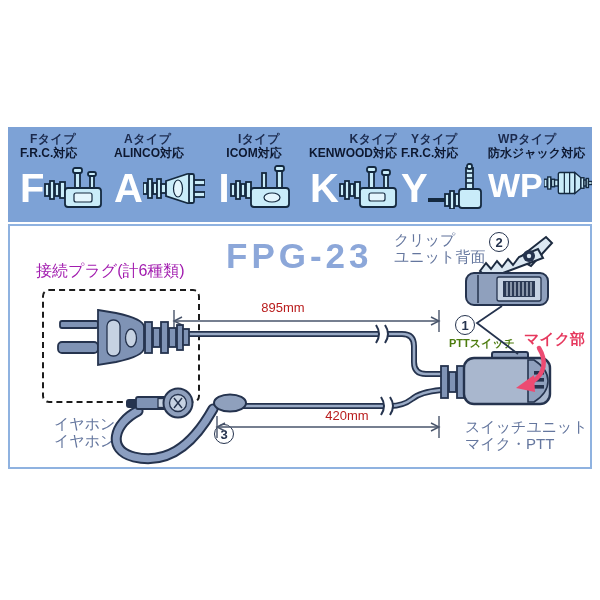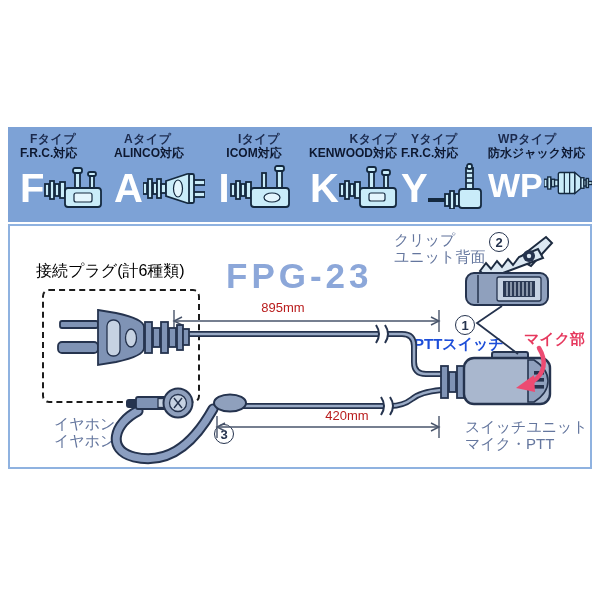--- a/index.html
+++ b/index.html
@@ -28,26 +28,26 @@
   .ic-lite { fill:#e4f6fd; stroke:#14293f; stroke-width:1.2; }
   .ic-line { stroke:#14293f; stroke-width:1.6; fill:none; }
 
   
   .panel {
     position:absolute; left:8px; top:224px; width:584px; height:245px;
     background:#ffffff; border:2px solid #8fb2e0;
   }
   .panel .abs { position:absolute; }
   .title {
-    left:216px; top:10px; font-size:35px; font-weight:bold; color:#8ca7d9; letter-spacing:4px;margin-top:20px;
+    left:216px; top:10px; font-size:35px; font-weight:bold; color:#8ca7d9; letter-spacing:4px;
   }
   .lbl { color:#64769e; font-size:15px; line-height:17px; }
-  .lbl-plug { left:26px; top:36px; font-size:16px; color:#000000; }
+  .lbl-plug { left:26px; top:36px; font-size:16px; color:#a21caf; }
   .lbl-clip { left:384px; top:5px; }
-  .lbl-ptt  { left:404px; top:109px; color:#1d4ed8; font-weight:bold; font-size:15px; }
+  .lbl-ptt  { left:404px; top:109px; color:#4d7c0f; font-weight:bold; font-size:11px;padding-left:35px; }
   .lbl-mic  { left:514px; top:104px; color:#e6395e; font-weight:bold; font-size:15px; }
   .lbl-ear  { left:44px; top:189px; }
   .lbl-unit { left:455px; top:192px; }
   .dim-lbl { font-size:13px; color:#b91c1c; width:80px; text-align:center; }
   .dim-895 { left:233px; top:74px; }
   .dim-420 { left:297px; top:182px; }
   .num {
     position:absolute; width:20px; height:20px; border:1.7px solid #25334e; border-radius:50%;
     display:flex; align-items:center; justify-content:center;
     font-size:13px; font-weight:bold; color:#25334e; background:#fff;

